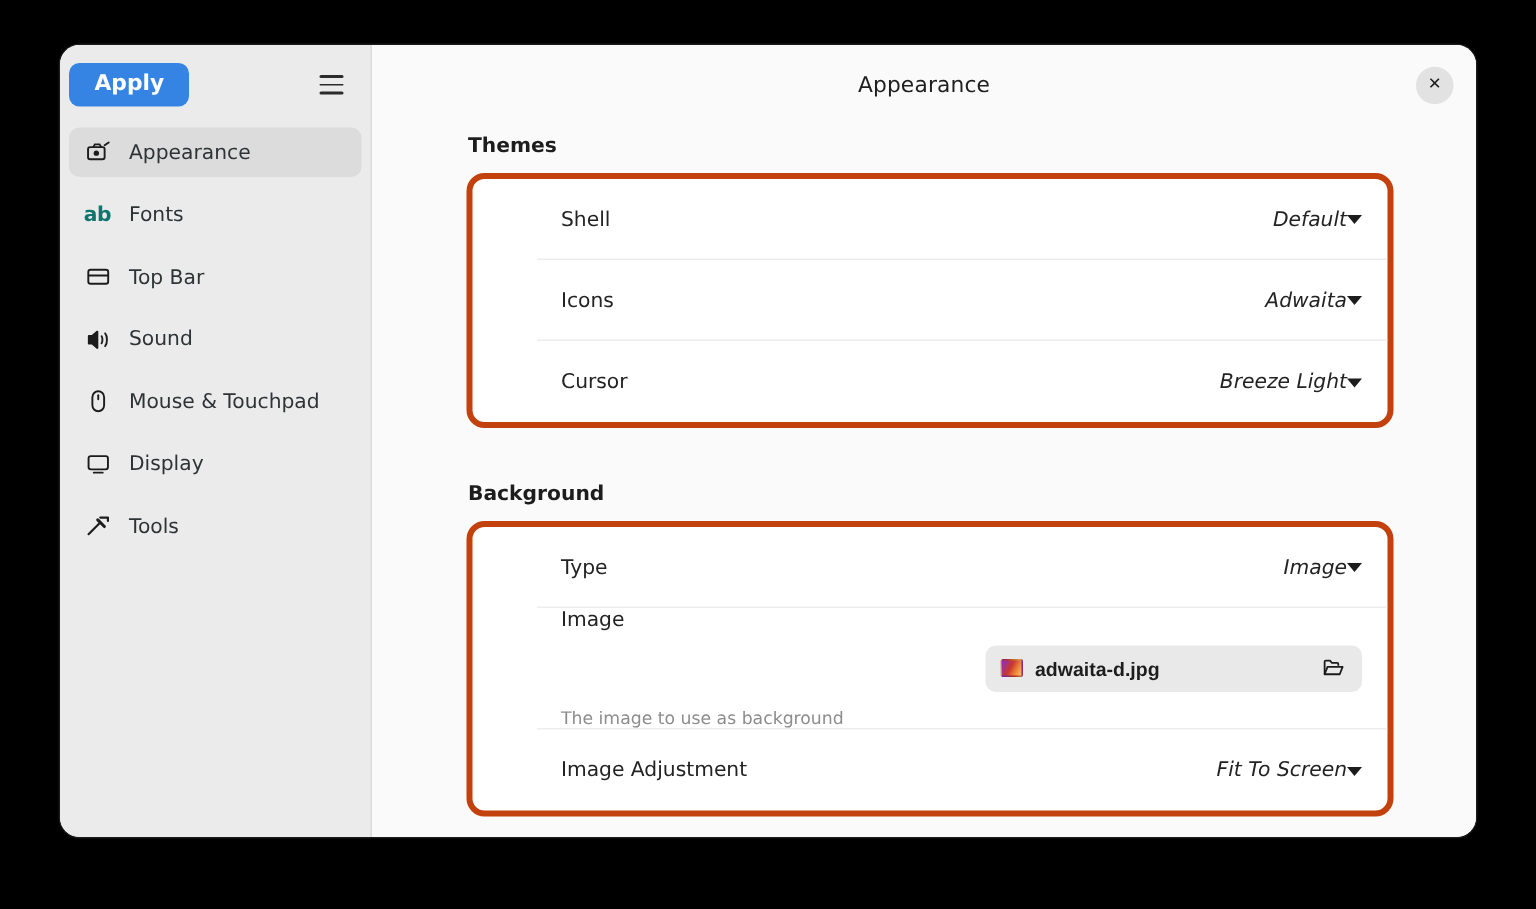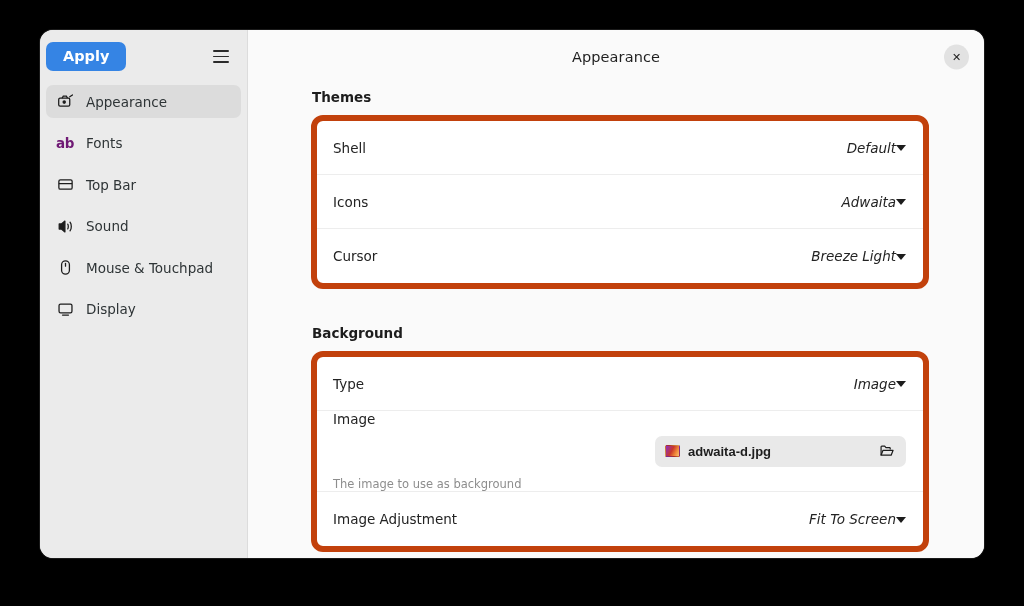--- a/index.html
+++ b/index.html
@@ -99,21 +99,21 @@
     justify-content: center;
     flex: 0 0 18px;
     color: #1c1c1c;
   }
   .nav-icon svg { display: block; }
   .nav-label { white-space: nowrap; }
   .ab-icon {
     font-size: 13.5px;
     font-weight: 600;
     letter-spacing: -0.3px;
-    color: #701a75;
+    color: #0f766e;
     font-family: "DejaVu Sans", "Liberation Sans", sans-serif;
   }
 
   
   #content {
     flex: 1;
     height: 100%;
     background: #fafafa;
     position: relative;
     display: flex;
@@ -162,22 +162,23 @@
     font-size: 13.5px;
     font-weight: bold;
     color: #1d1d1d;
     margin: 6px 0 10px 1px;
   }
   .section-title.spaced { margin-top: 36px; }
 
   .card {
     background: #ffffff;
     border-radius: 12px;
-    border: 6px solid #c2410c;
+    border: 4px solid #c2410c;
     overflow: hidden;
+    padding-left: 43px;
   }
   .row {
     display: flex;
     align-items: center;
     justify-content: space-between;
     padding: 0 17px 0 16px;
     min-height: 54px;
     border-bottom: 1px solid #ededed;
     cursor: pointer;
   }
@@ -316,20 +317,30 @@
           <svg width="17" height="17" viewBox="0 0 20 20" fill="none" stroke="currentColor" stroke-width="1.5">
             <rect x="2.4" y="3.6" width="15.2" height="10.4" rx="1.8"></rect>
             <path d="M6.5 16.6h7" stroke-linecap="round"></path>
           </svg>
         </span>
         <span class="nav-label">Display</span>
       </li>
 
 
 
+      <li class="nav-item">
+        <span class="nav-icon">
+          <svg width="17" height="17" viewBox="0 0 20 20" fill="none" stroke="currentColor" stroke-width="1.7" stroke-linecap="round">
+            <path d="M2.4 16.6L11 8"></path>
+            <path d="M9.6 5.4l5.2 5.2" stroke-width="2.4"></path>
+            <path d="M11.6 3.6h6v2.6" stroke-linejoin="round"></path>
+          </svg>
+        </span>
+        <span class="nav-label">Tools</span>
+      </li>
 
     </ul>
   </div>
 
   <div id="content">
 
     <div id="titlebar">
       <div id="title">Appearance</div>
       <button id="close-button">✕</button>
     </div>

